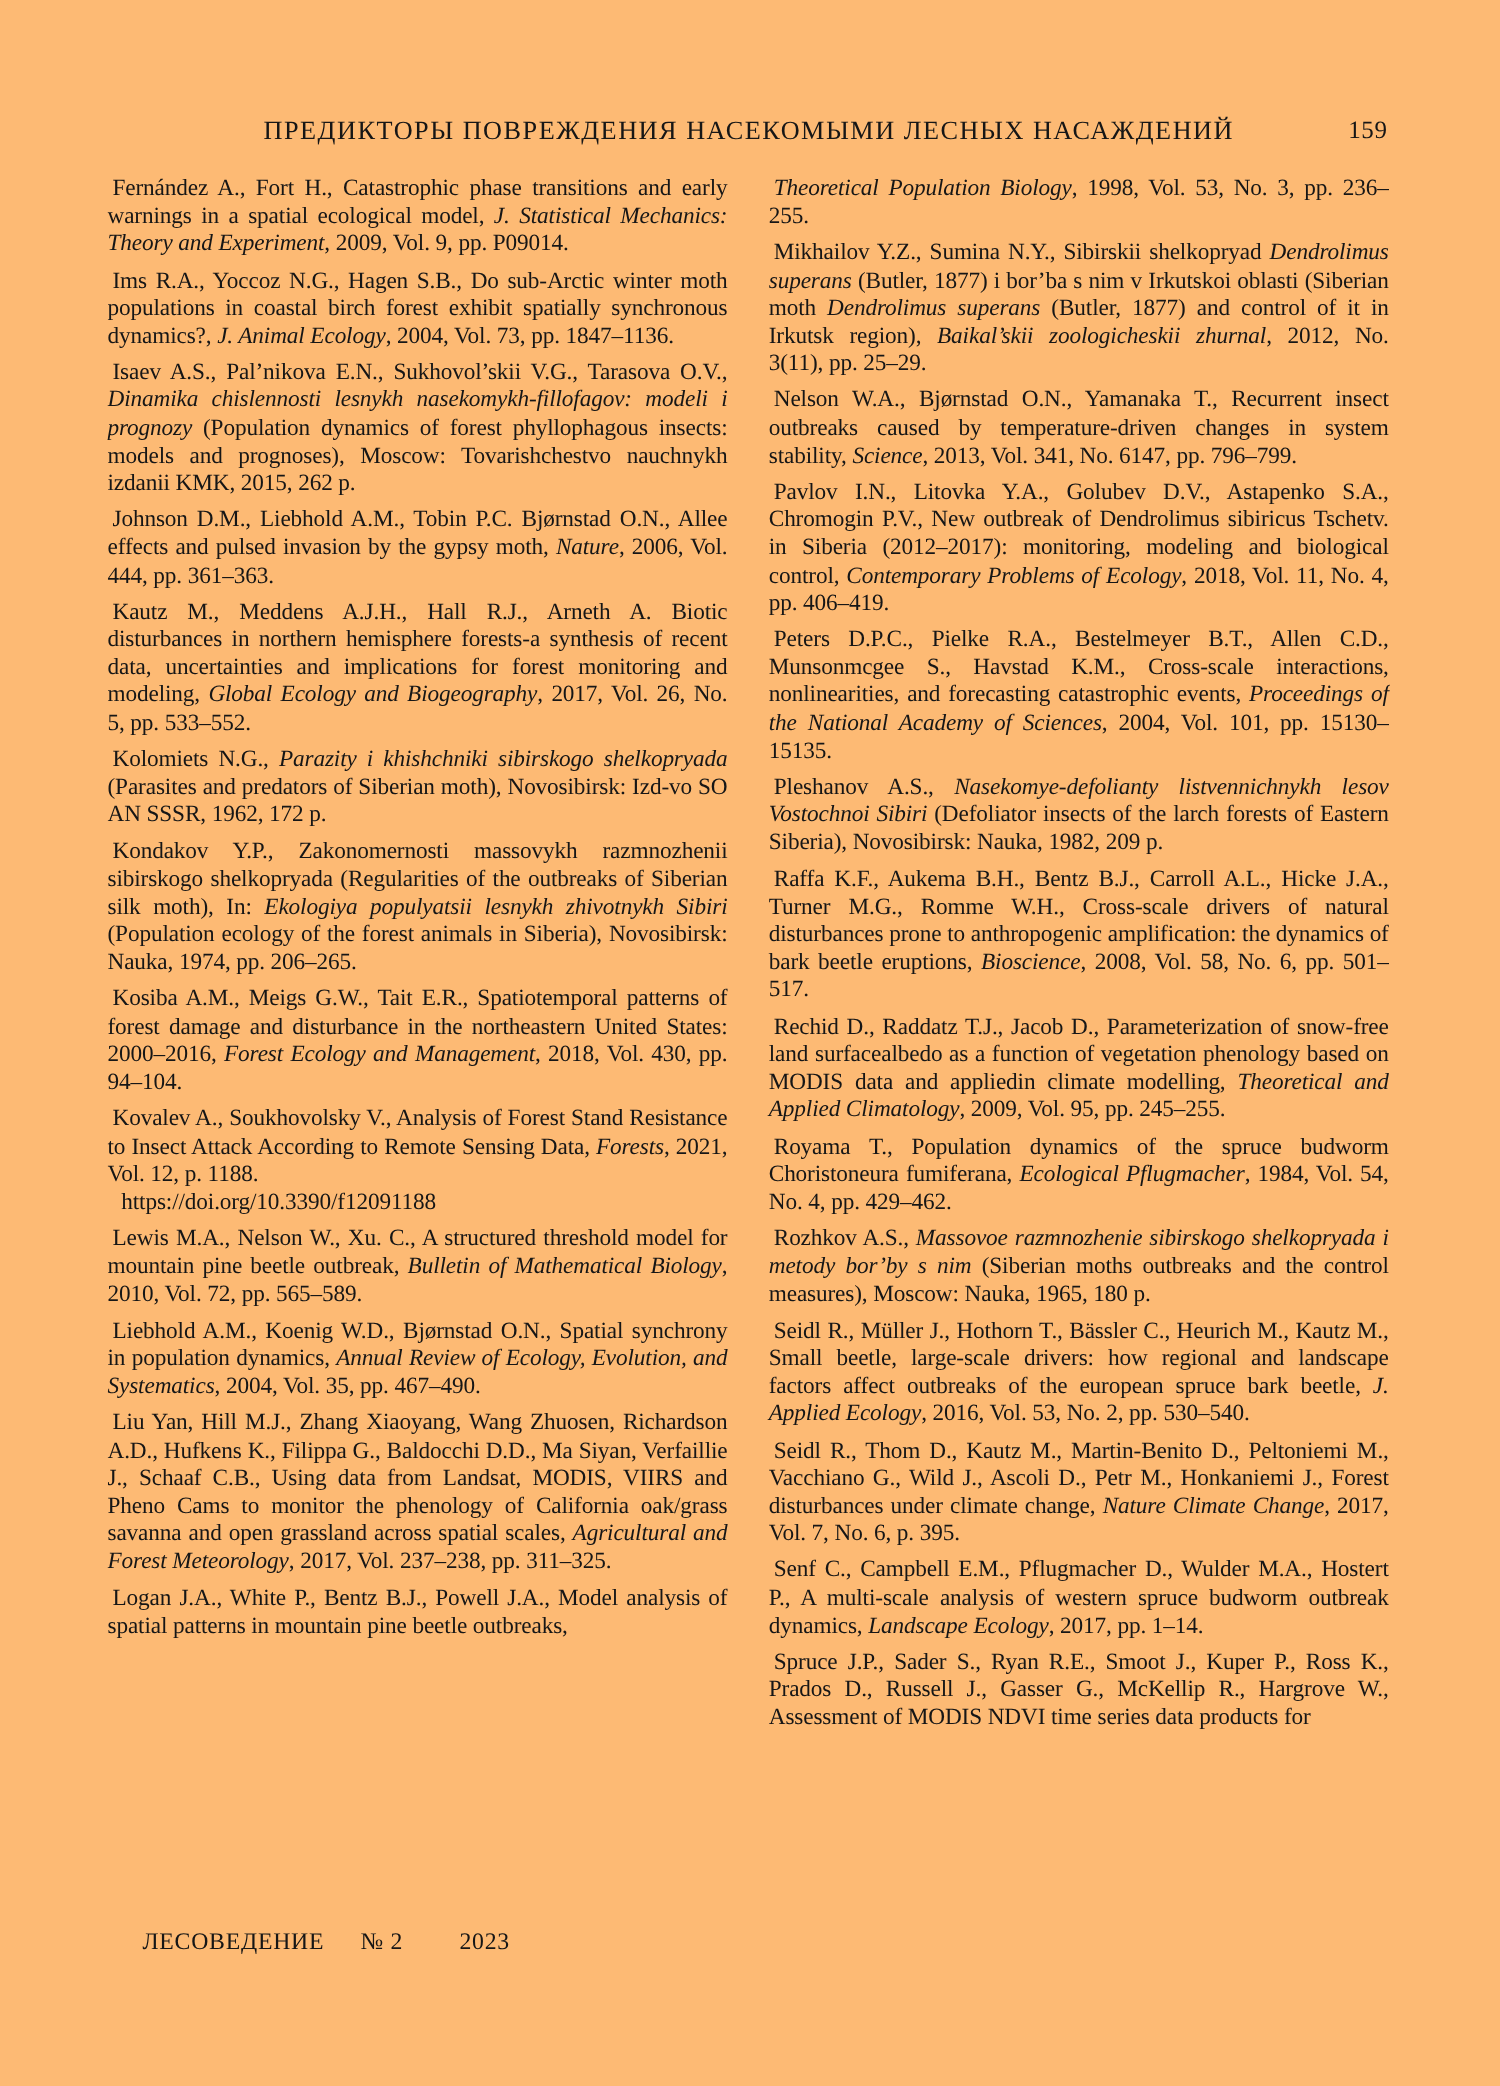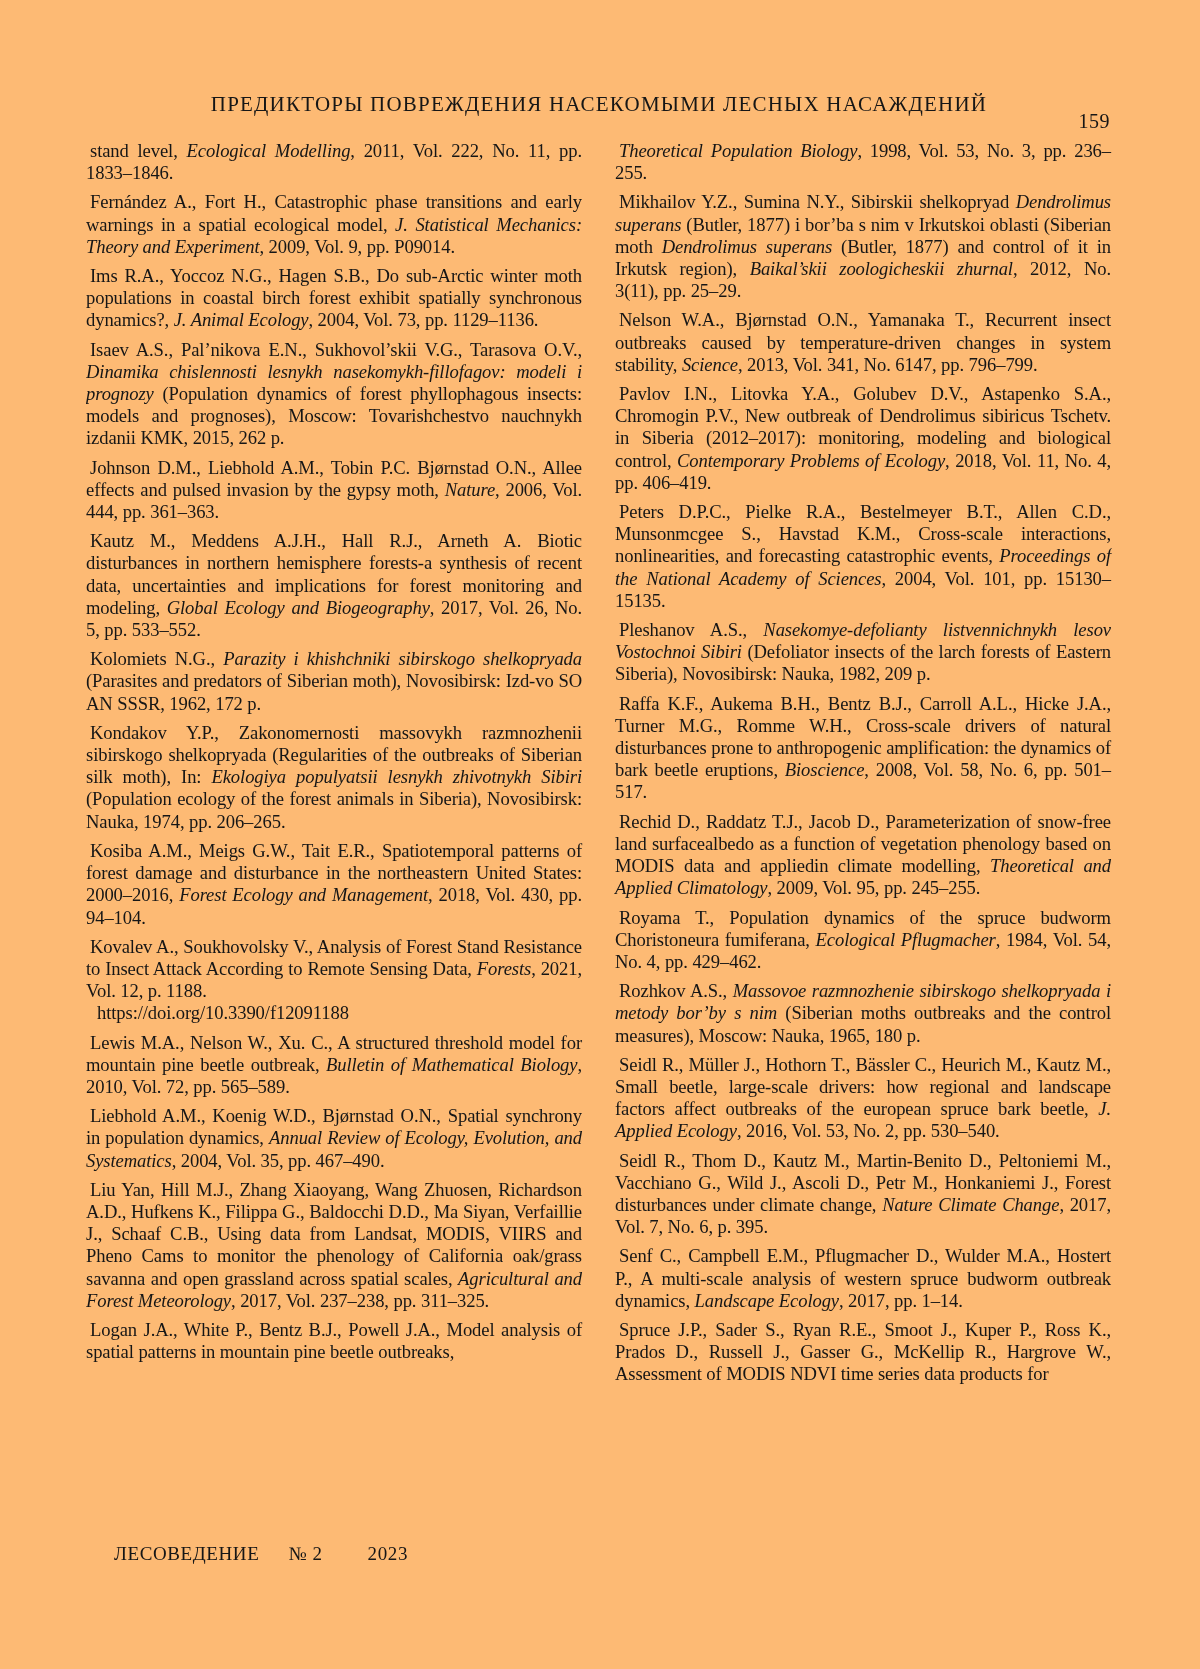--- a/index.html
+++ b/index.html
@@ -22,21 +22,21 @@
   .running-head {
     text-align: center;
     font-size: 21px;
     line-height: 24px;
     letter-spacing: 1.2px;
     white-space: nowrap;
   }
   .folio {
     position: absolute;
     right: 2px;
-    top: 17px;
+    top: 0;
     font-size: 20px;
     line-height: 24px;
     letter-spacing: 0.5px;
   }
   .columns {
     position: absolute;
     top: 140px;
     left: 86px;
     width: 1026px;
     height: 1395px;
@@ -71,23 +71,22 @@
 
 <div class="page">
 
   <div class="running-head-row">
     <div class="running-head">ПРЕДИКТОРЫ ПОВРЕЖДЕНИЯ НАСЕКОМЫМИ ЛЕСНЫХ НАСАЖДЕНИЙ</div>
     <div class="folio">159</div>
   </div>
 
   <div class="columns">
     <div class="col">
-        <p class="ref"><span>stand level, </span><span class="it">Ecological Modelling</span><span>, 2011, Vol. 222, No. 11, pp. 1833–1846.</span></p>
         <p class="ref"><span>Fernández A., Fort H., Catastrophic phase transitions and early warnings in a spatial ecological model, </span><span class="it">J. Statistical Mechanics: Theory and Experiment</span><span>, 2009, Vol. 9, pp. P09014.</span></p>
-        <p class="ref"><span>Ims R.A., Yoccoz N.G., Hagen S.B., Do sub-Arctic winter moth populations in coastal birch forest exhibit spatially synchronous dynamics?, </span><span class="it">J. Animal Ecology</span><span>, 2004, Vol. 73, pp. 1129–1136.</span></p>
+        <p class="ref"><span>Ims R.A., Yoccoz N.G., Hagen S.B., Do sub-Arctic winter moth populations in coastal birch forest exhibit spatially synchronous dynamics?, </span><span class="it">J. Animal Ecology</span><span>, 2004, Vol. 73, pp. 1847–1136.</span></p>
         <p class="ref"><span>Isaev A.S., Pal’nikova E.N., Sukhovol’skii V.G., Tarasova O.V., </span><span class="it">Dinamika chislennosti lesnykh nasekomykh-fillofagov: modeli i prognozy</span><span> (Population dynamics of forest phyllophagous insects: models and prognoses), Moscow: Tovarishchestvo nauchnykh izdanii KMK, 2015, 262 p.</span></p>
         <p class="ref"><span>Johnson D.M., Liebhold A.M., Tobin P.C. Bjørnstad O.N., Allee effects and pulsed invasion by the gypsy moth, </span><span class="it">Nature</span><span>, 2006, Vol. 444, pp. 361–363.</span></p>
         <p class="ref"><span>Kautz M., Meddens A.J.H., Hall R.J., Arneth A. Biotic disturbances in northern hemisphere forests-a synthesis of recent data, uncertainties and implications for forest monitoring and modeling, </span><span class="it">Global Ecology and Biogeography</span><span>, 2017, Vol. 26, No. 5, pp. 533–552.</span></p>
         <p class="ref"><span>Kolomiets N.G., </span><span class="it">Parazity i khishchniki sibirskogo shelkopryada</span><span> (Parasites and predators of Siberian moth), Novosibirsk: Izd-vo SO AN SSSR, 1962, 172 p.</span></p>
         <p class="ref"><span>Kondakov Y.P., Zakonomernosti massovykh razmnozhenii sibirskogo shelkopryada (Regularities of the outbreaks of Siberian silk moth), In: </span><span class="it">Ekologiya populyatsii lesnykh zhivotnykh Sibiri</span><span> (Population ecology of the forest animals in Siberia), Novosibirsk: Nauka, 1974, pp. 206–265.</span></p>
         <p class="ref"><span>Kosiba A.M., Meigs G.W., Tait E.R., Spatiotemporal patterns of forest damage and disturbance in the northeastern United States: 2000–2016, </span><span class="it">Forest Ecology and Management</span><span>, 2018, Vol. 430, pp. 94–104.</span></p>
         <p class="ref"><span>Kovalev A., Soukhovolsky V., Analysis of Forest Stand Resistance to Insect Attack According to Remote Sensing Data, </span><span class="it">Forests</span><span>, 2021, Vol. 12, p. 1188.</span><span class="blk">https://doi.org/10.3390/f12091188</span></p>
         <p class="ref"><span>Lewis M.A., Nelson W., Xu. C., A structured threshold model for mountain pine beetle outbreak, </span><span class="it">Bulletin of Mathematical Biology</span><span>, 2010, Vol. 72, pp. 565–589.</span></p>
         <p class="ref"><span>Liebhold A.M., Koenig W.D., Bjørnstad O.N., Spatial synchrony in population dynamics, </span><span class="it">Annual Review of Ecology, Evolution, and Systematics</span><span>, 2004, Vol. 35, pp. 467–490.</span></p>
         <p class="ref"><span>Liu Yan, Hill M.J., Zhang Xiaoyang, Wang Zhuosen, Richardson A.D., Hufkens K., Filippa G., Baldocchi D.D., Ma Siyan, Verfaillie J., Schaaf C.B., Using data from Landsat, MODIS, VIIRS and Pheno Cams to monitor the phenology of California oak/grass savanna and open grassland across spatial scales, </span><span class="it">Agricultural and Forest Meteorology</span><span>, 2017, Vol. 237–238, pp. 311–325.</span></p>

